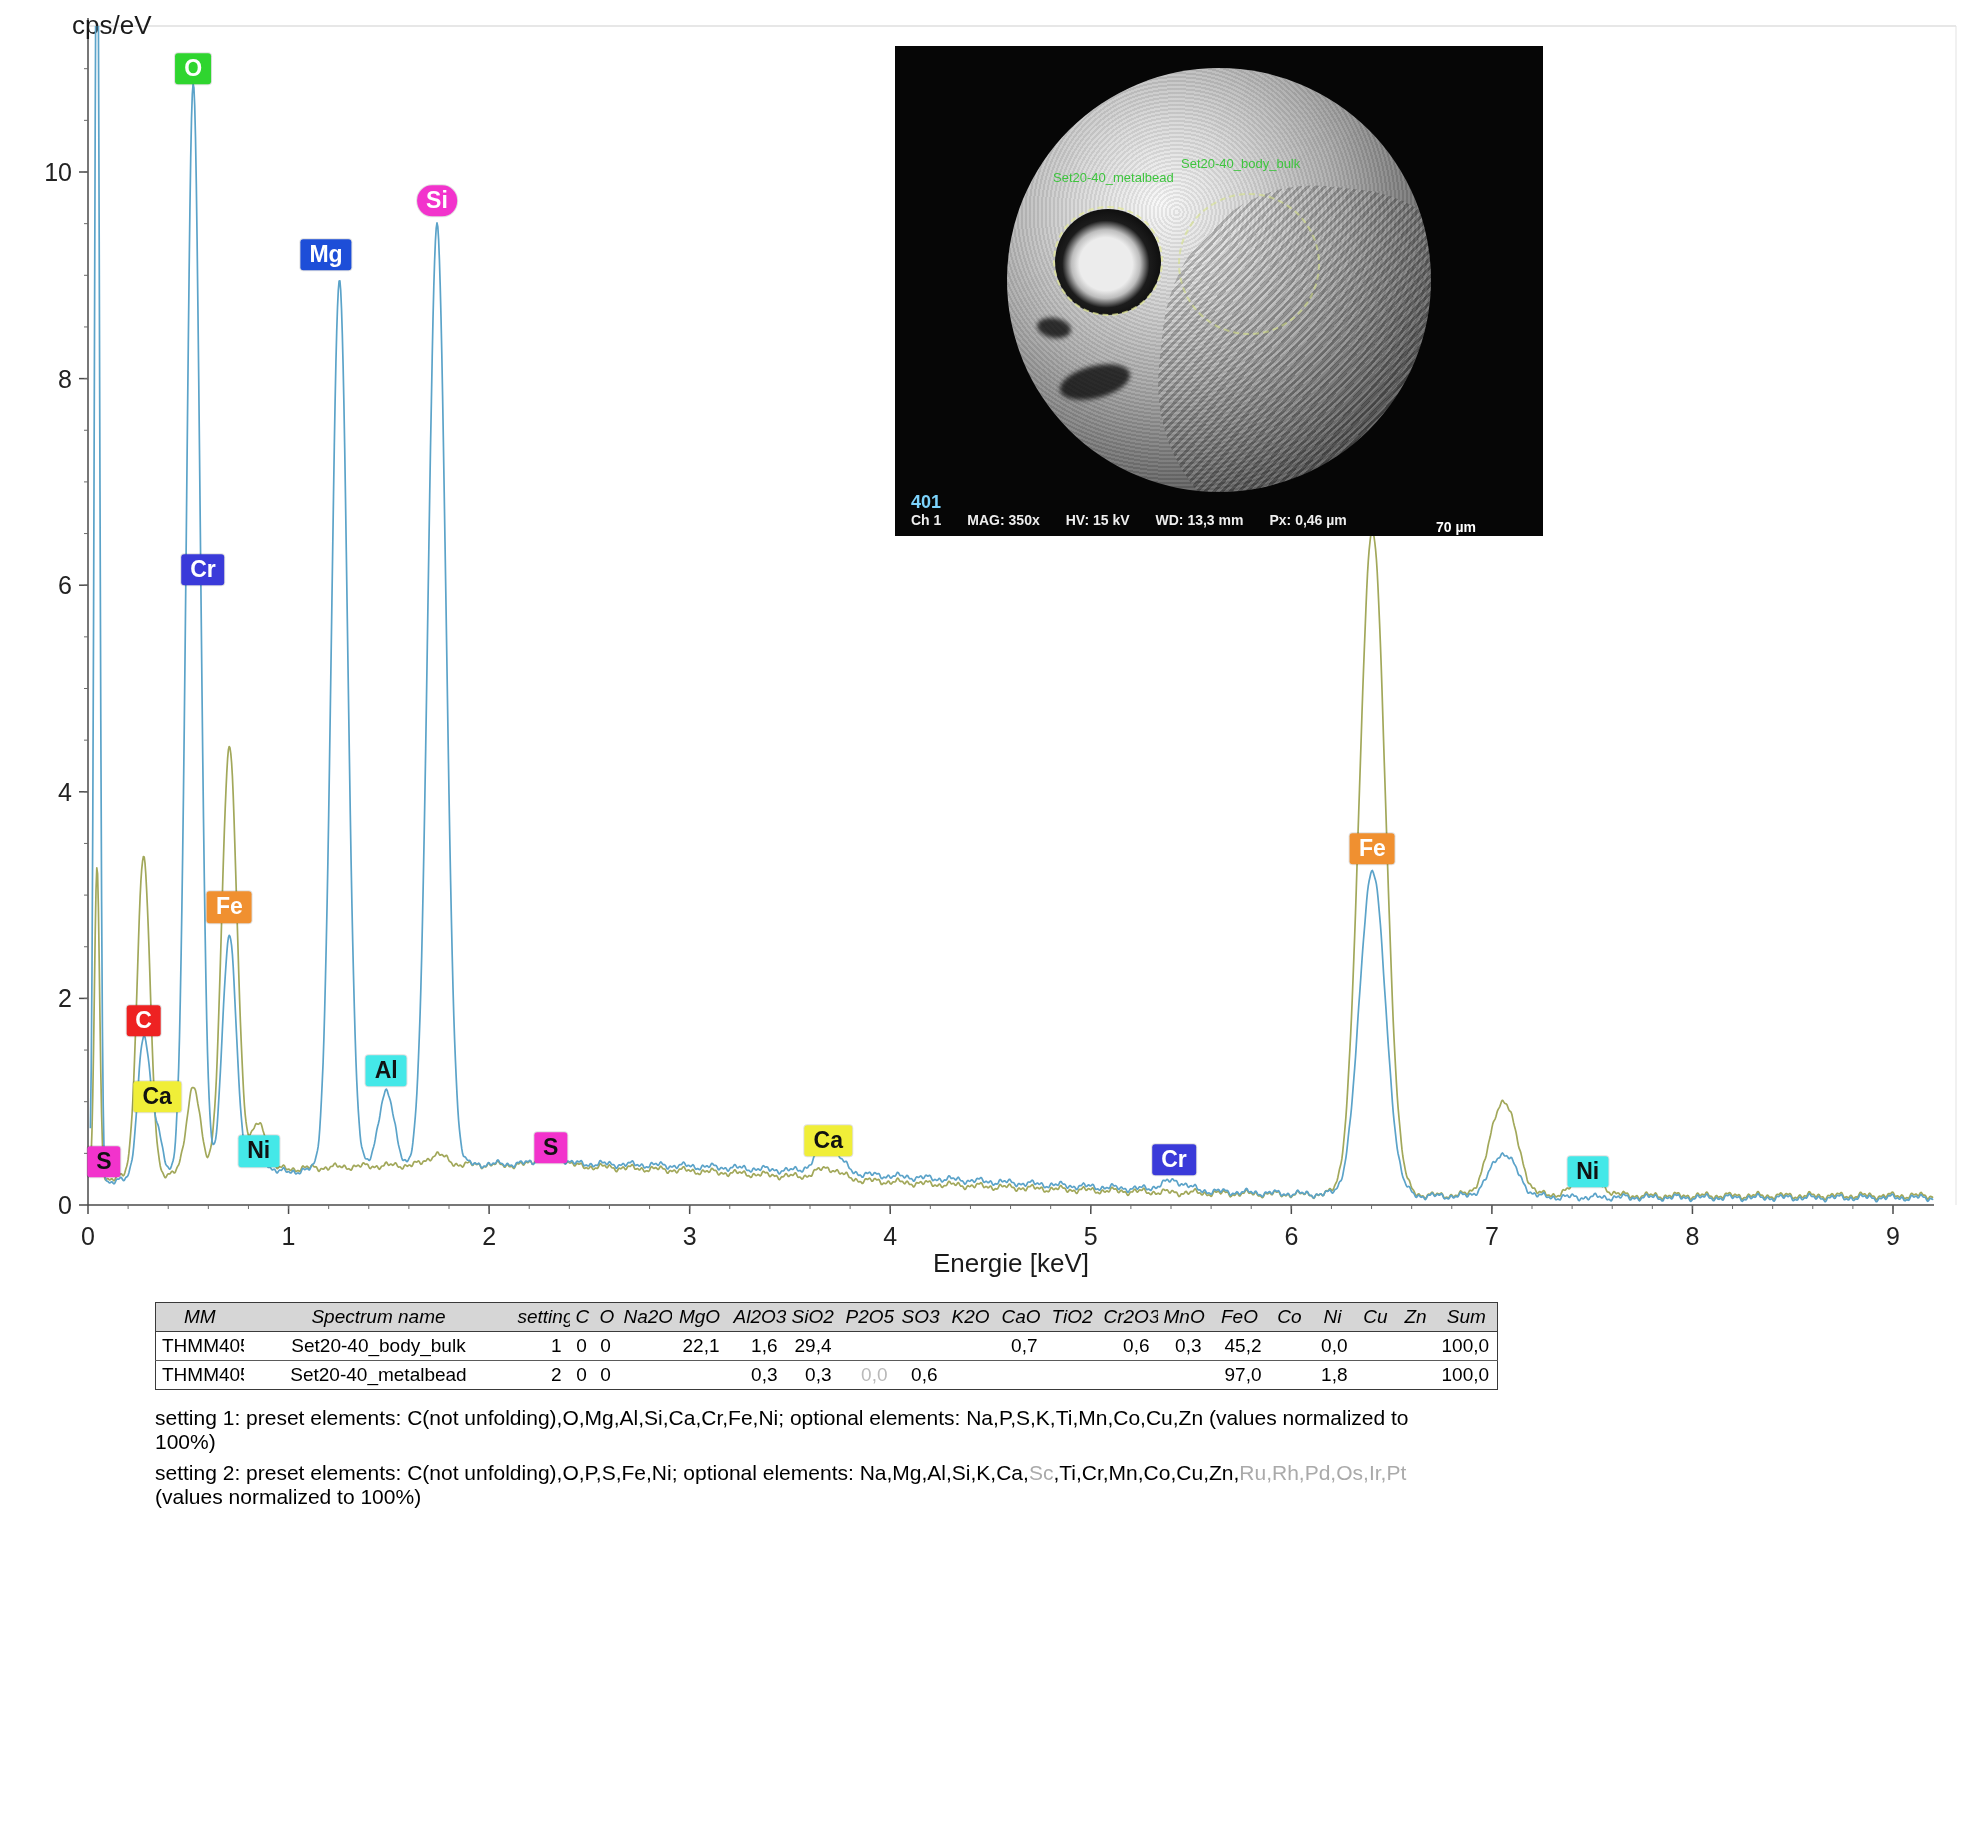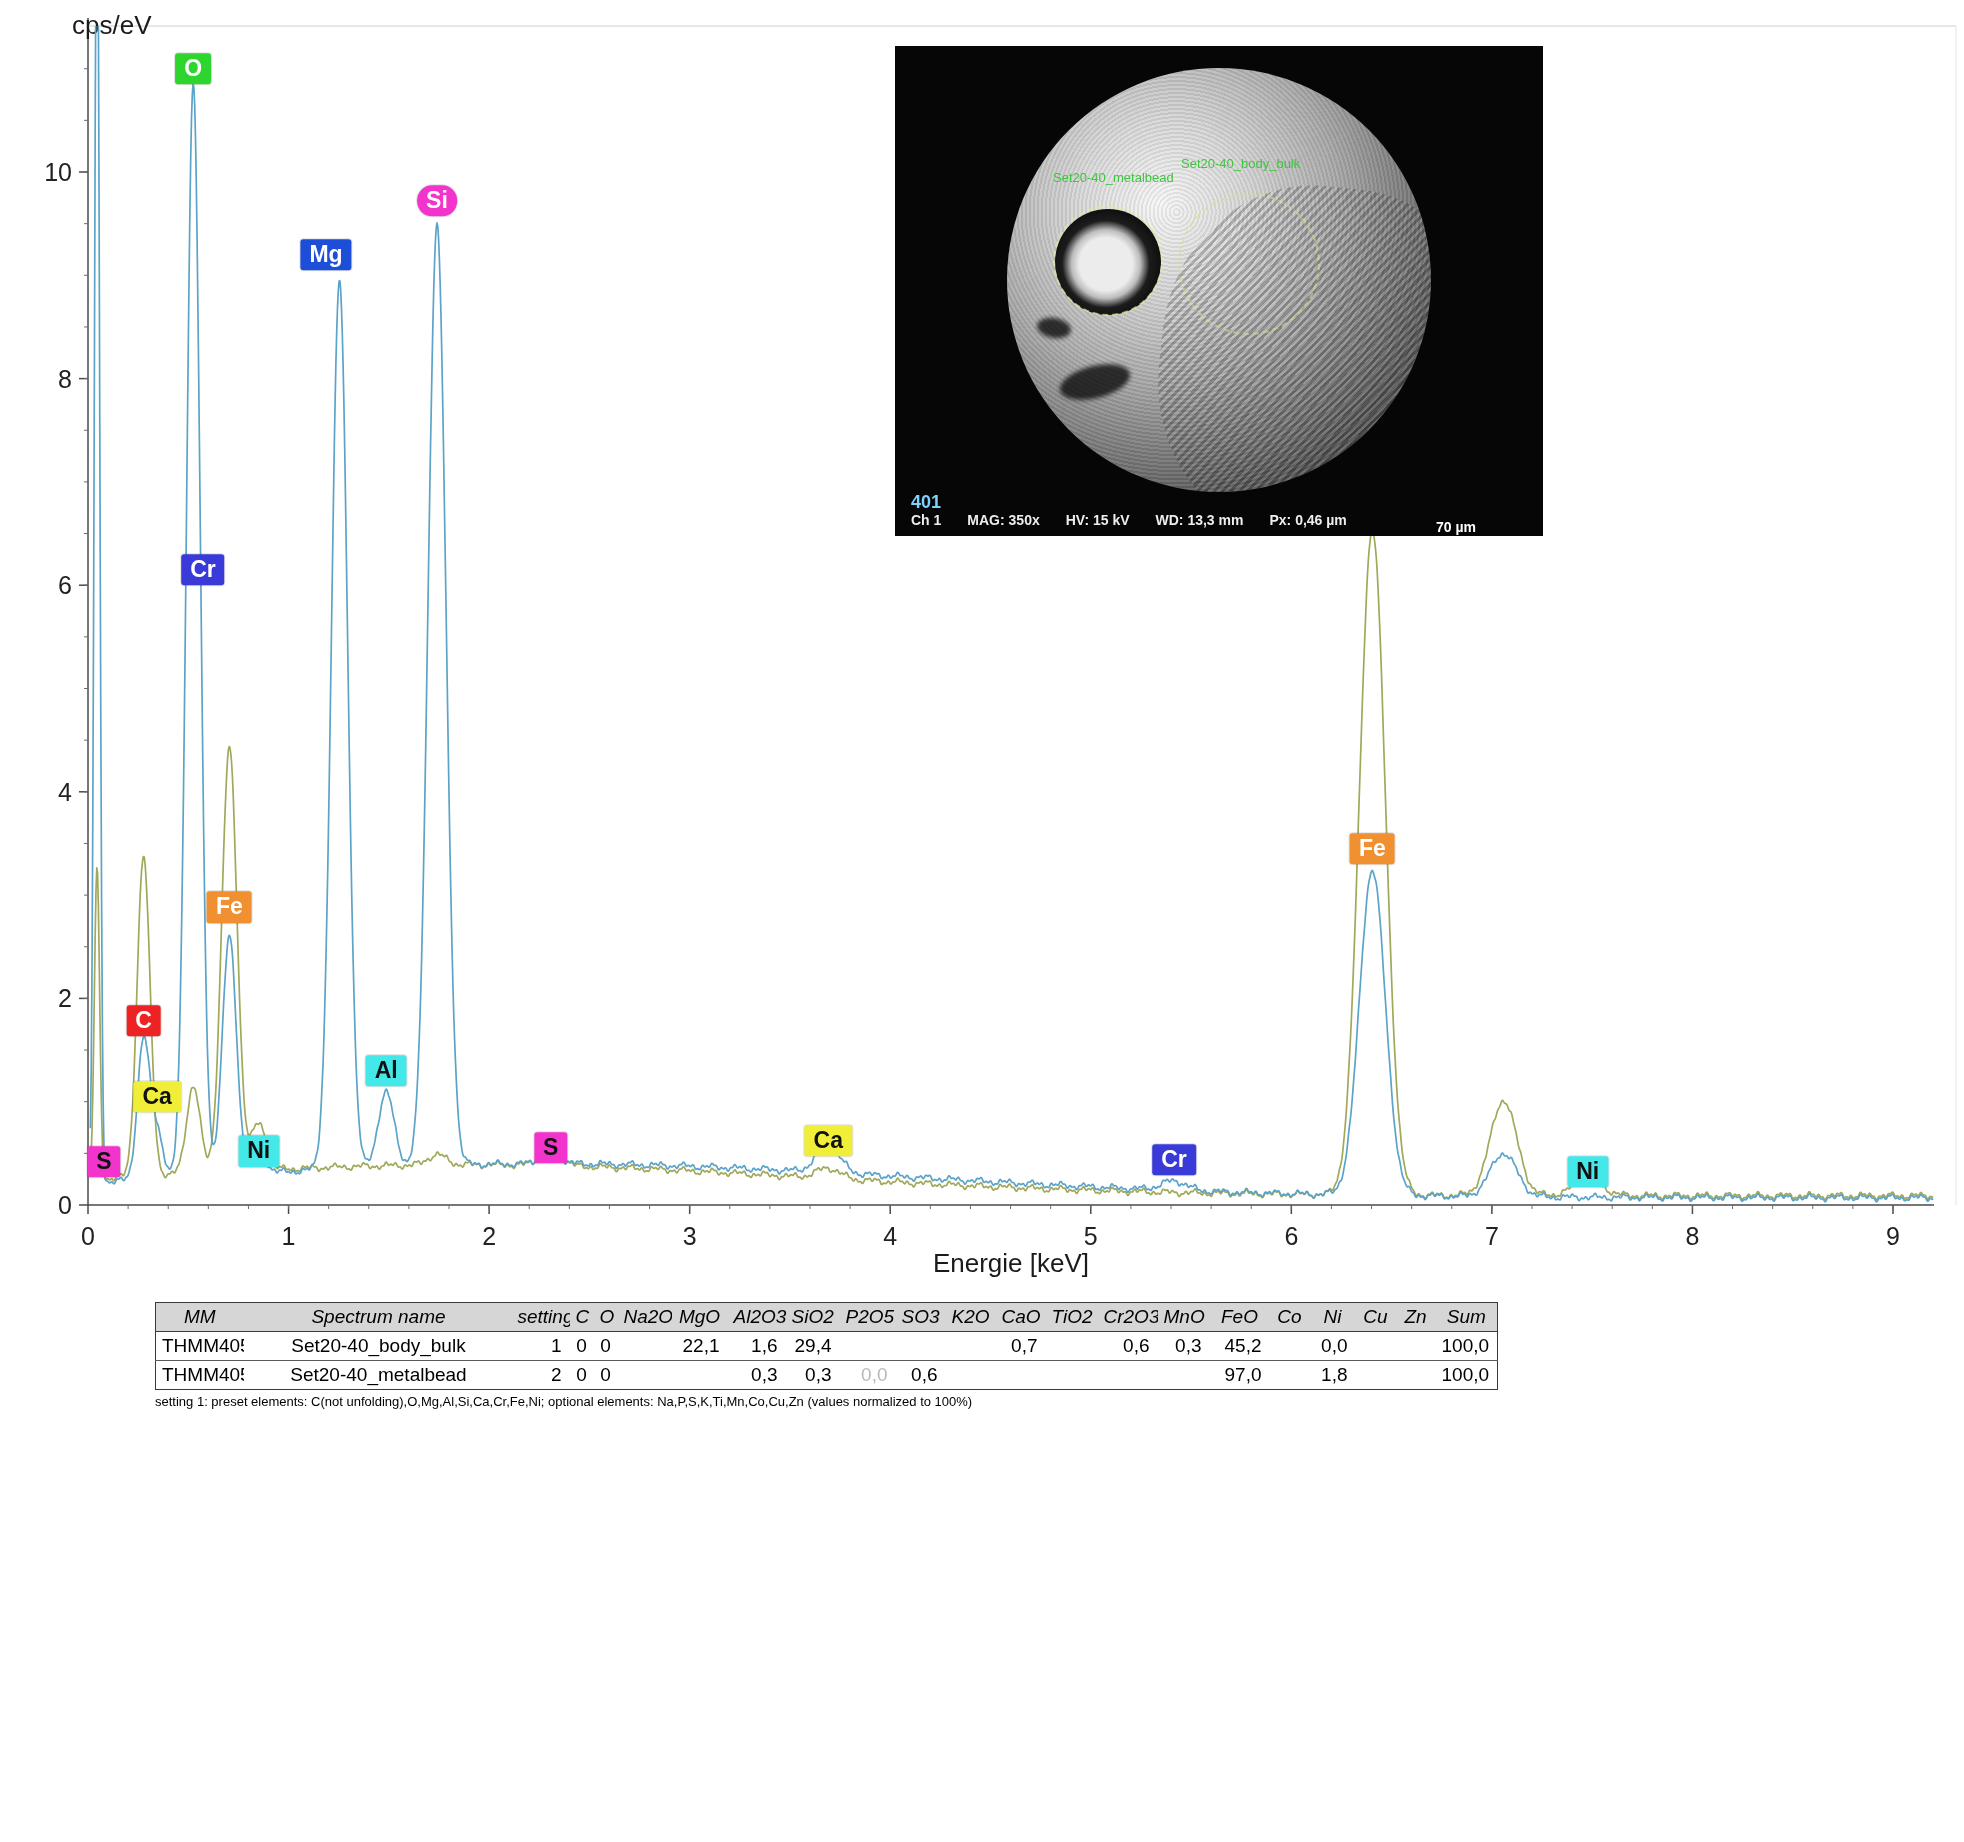--- a/index.html
+++ b/index.html
@@ -44,21 +44,21 @@
   table{border-collapse:collapse;table-layout:fixed;width:1292px;font-size:19px;color:#000;
         border:1px solid #3a3a3a;}
   th{background:#d6d6d6;font-weight:400;padding:3px 6px;border-bottom:1px solid #3a3a3a;white-space:nowrap;overflow:hidden;font-style:italic;}
   td{padding:3px 6px;border-bottom:1px solid #5a5a5a;white-space:nowrap;overflow:hidden;}
   tbody tr:last-child td{border-bottom:none;}
   .c-left{text-align:center;padding-left:8px;}
   .c-center{text-align:center;}
   .c-right{text-align:right;padding-right:8px;}
   td.muted{color:#b9b9b9;}
 
-  .footnotes{margin-top:4px;font-size:13px;color:#000;}
+  .footnotes{margin-top:16px;font-size:21px;color:#000;}
   .footnote{margin-bottom:7px;}
   .footnote .muted{color:#aaa;}
 </style>
 </head>
 <body>
 
 <div class="chart-wrap">
   <svg id="spectrum-svg" width="1964" height="1285">
       <defs>
         <clipPath id="plotclip">
@@ -315,14 +315,15 @@
           <td class="c-right"></td>
           <td class="c-right">1,8</td>
           <td class="c-right"></td>
           <td class="c-right"></td>
           <td class="c-right">100,0</td>
         </tr>
       </tbody>
   </table>
   <div class="footnotes" id="footnotes">
       <div class="footnote"><span>setting 1: preset elements: C(not unfolding),O,Mg,Al,Si,Ca,Cr,Fe,Ni; optional elements: Na,P,S,K,Ti,Mn,Co,Cu,Zn (values normalized to 100%)</span></div>
+      <div class="footnote"><span>setting 2: preset elements: C(not unfolding),O,P,S,Fe,Ni; optional elements: Na,Mg,Al,Si,K,Ca,</span><span class="muted">Sc</span><span>,Ti,Cr,Mn,Co,Cu,Zn,</span><span class="muted">Ru,Rh,Pd,Os,Ir,Pt</span><span> (values normalized to 100%)</span></div>
     </div>
 </div>
 
 </body></html>

